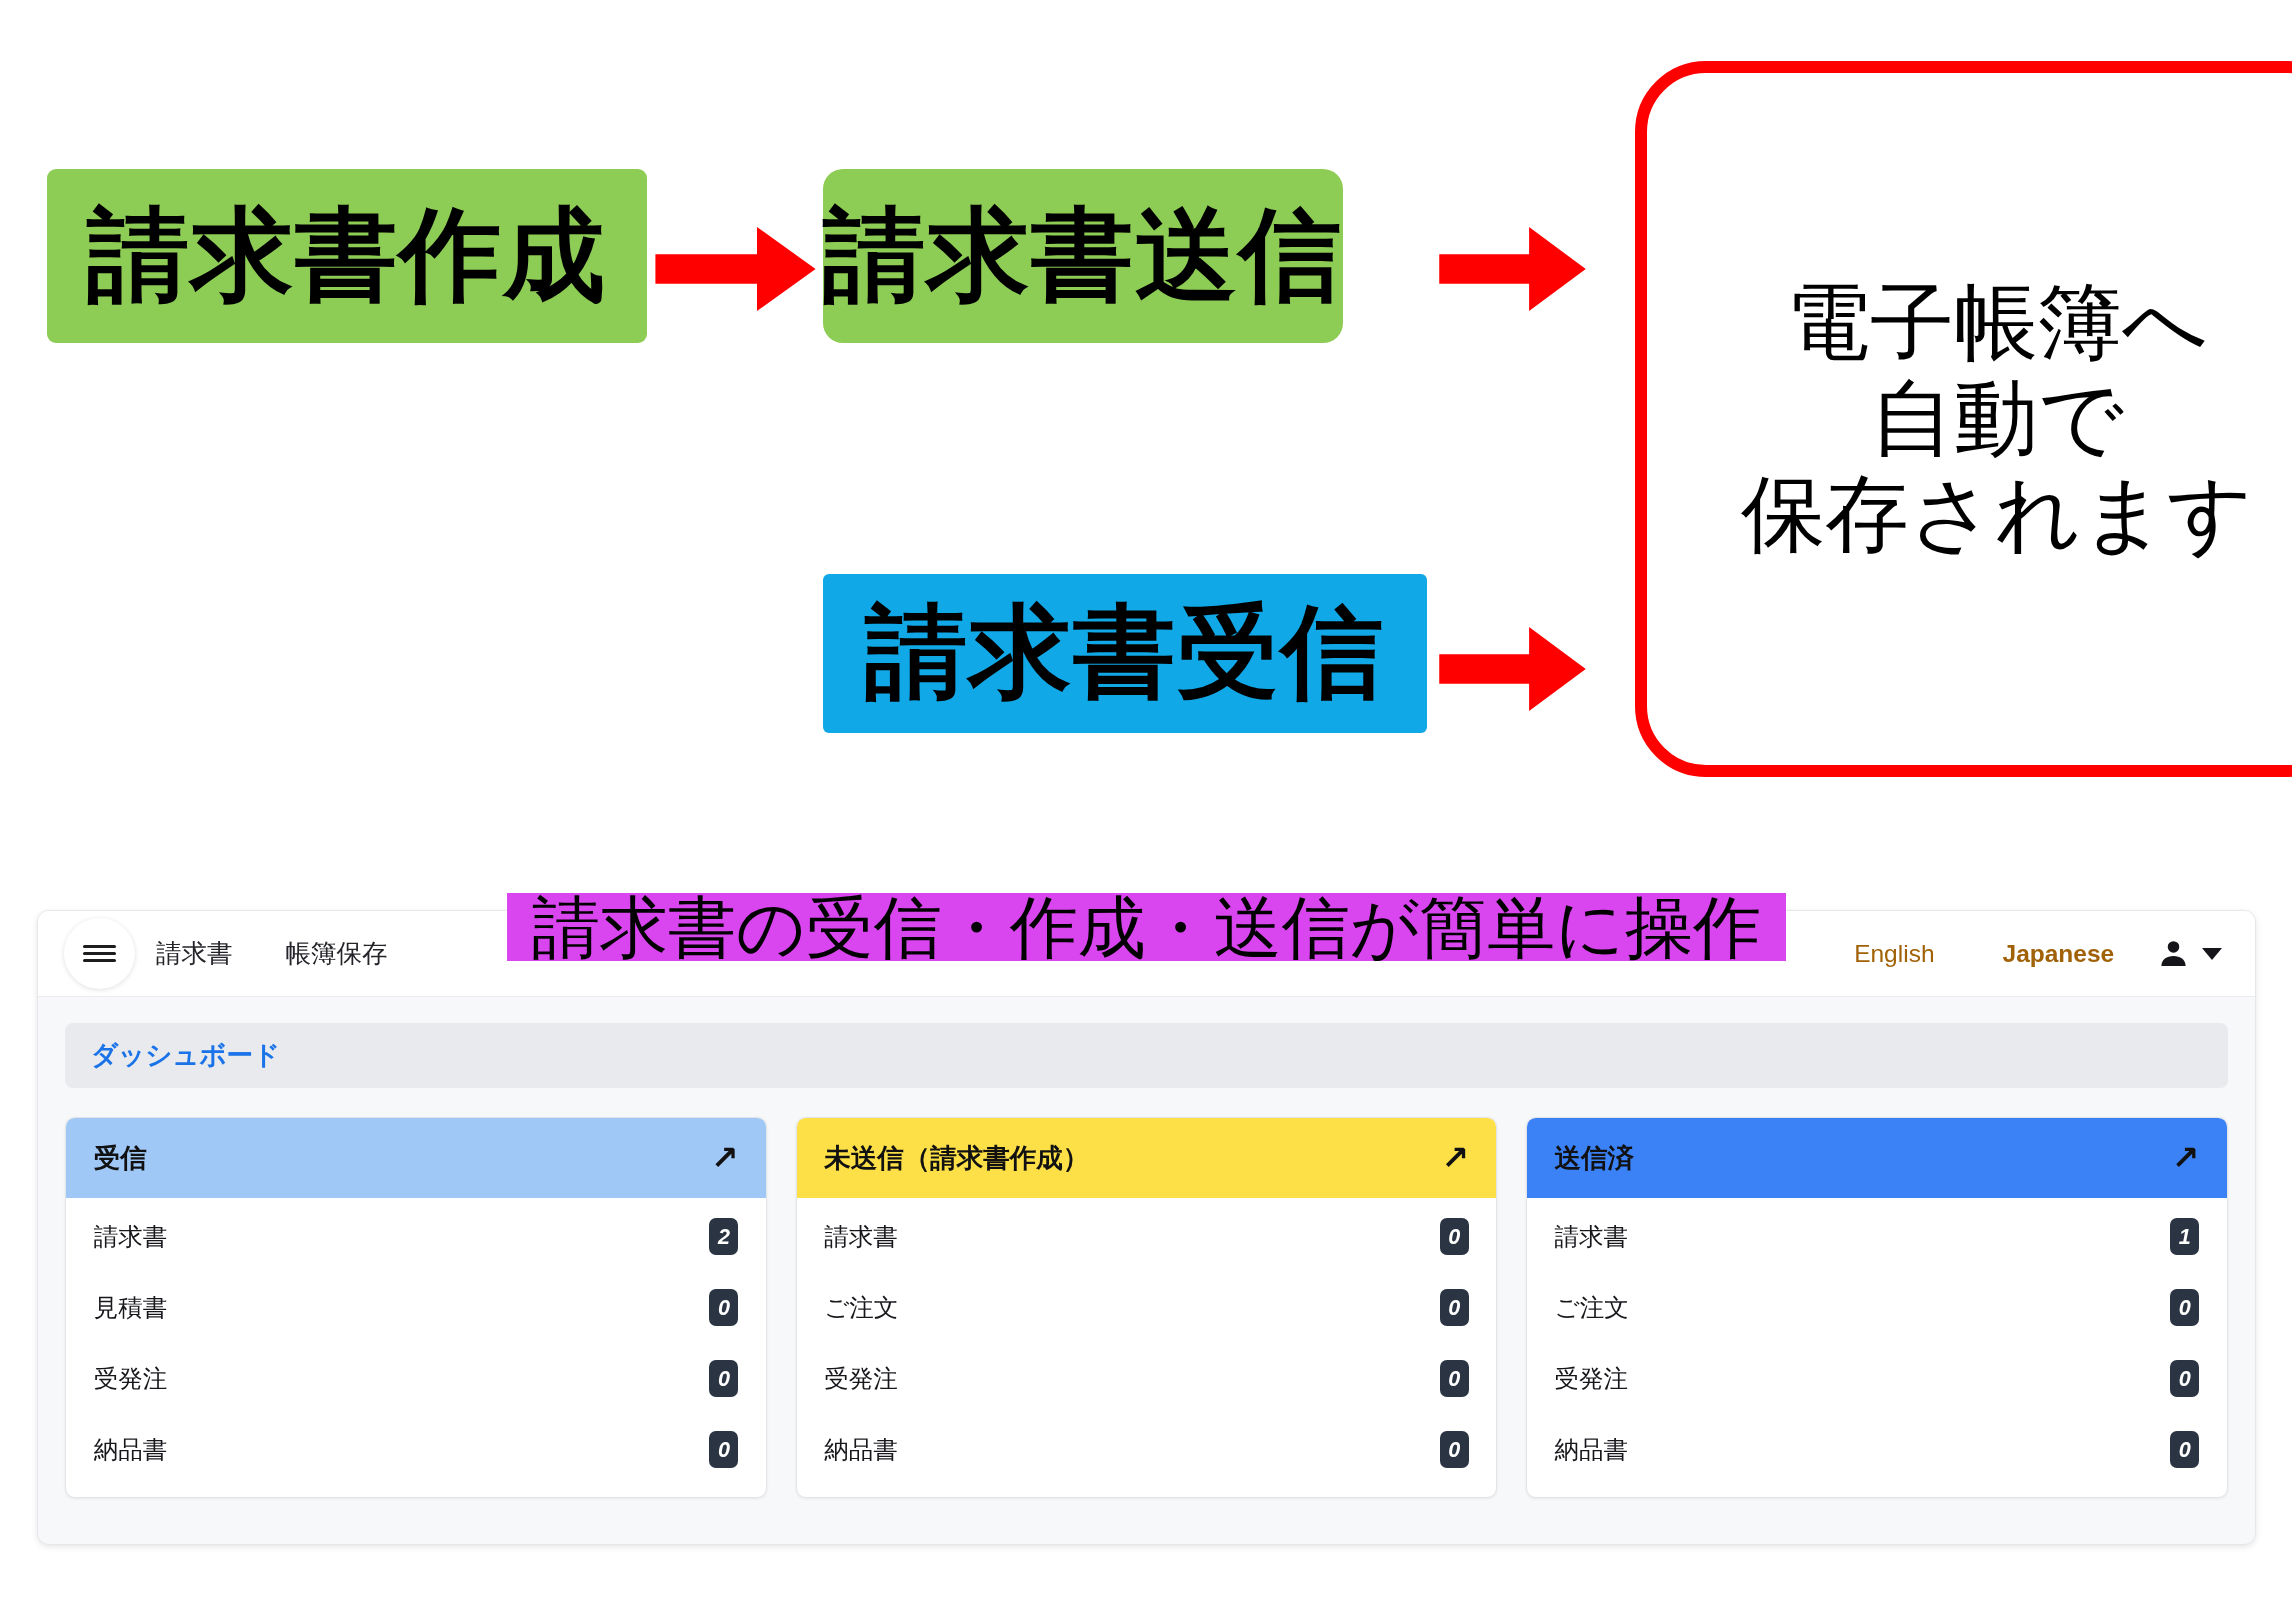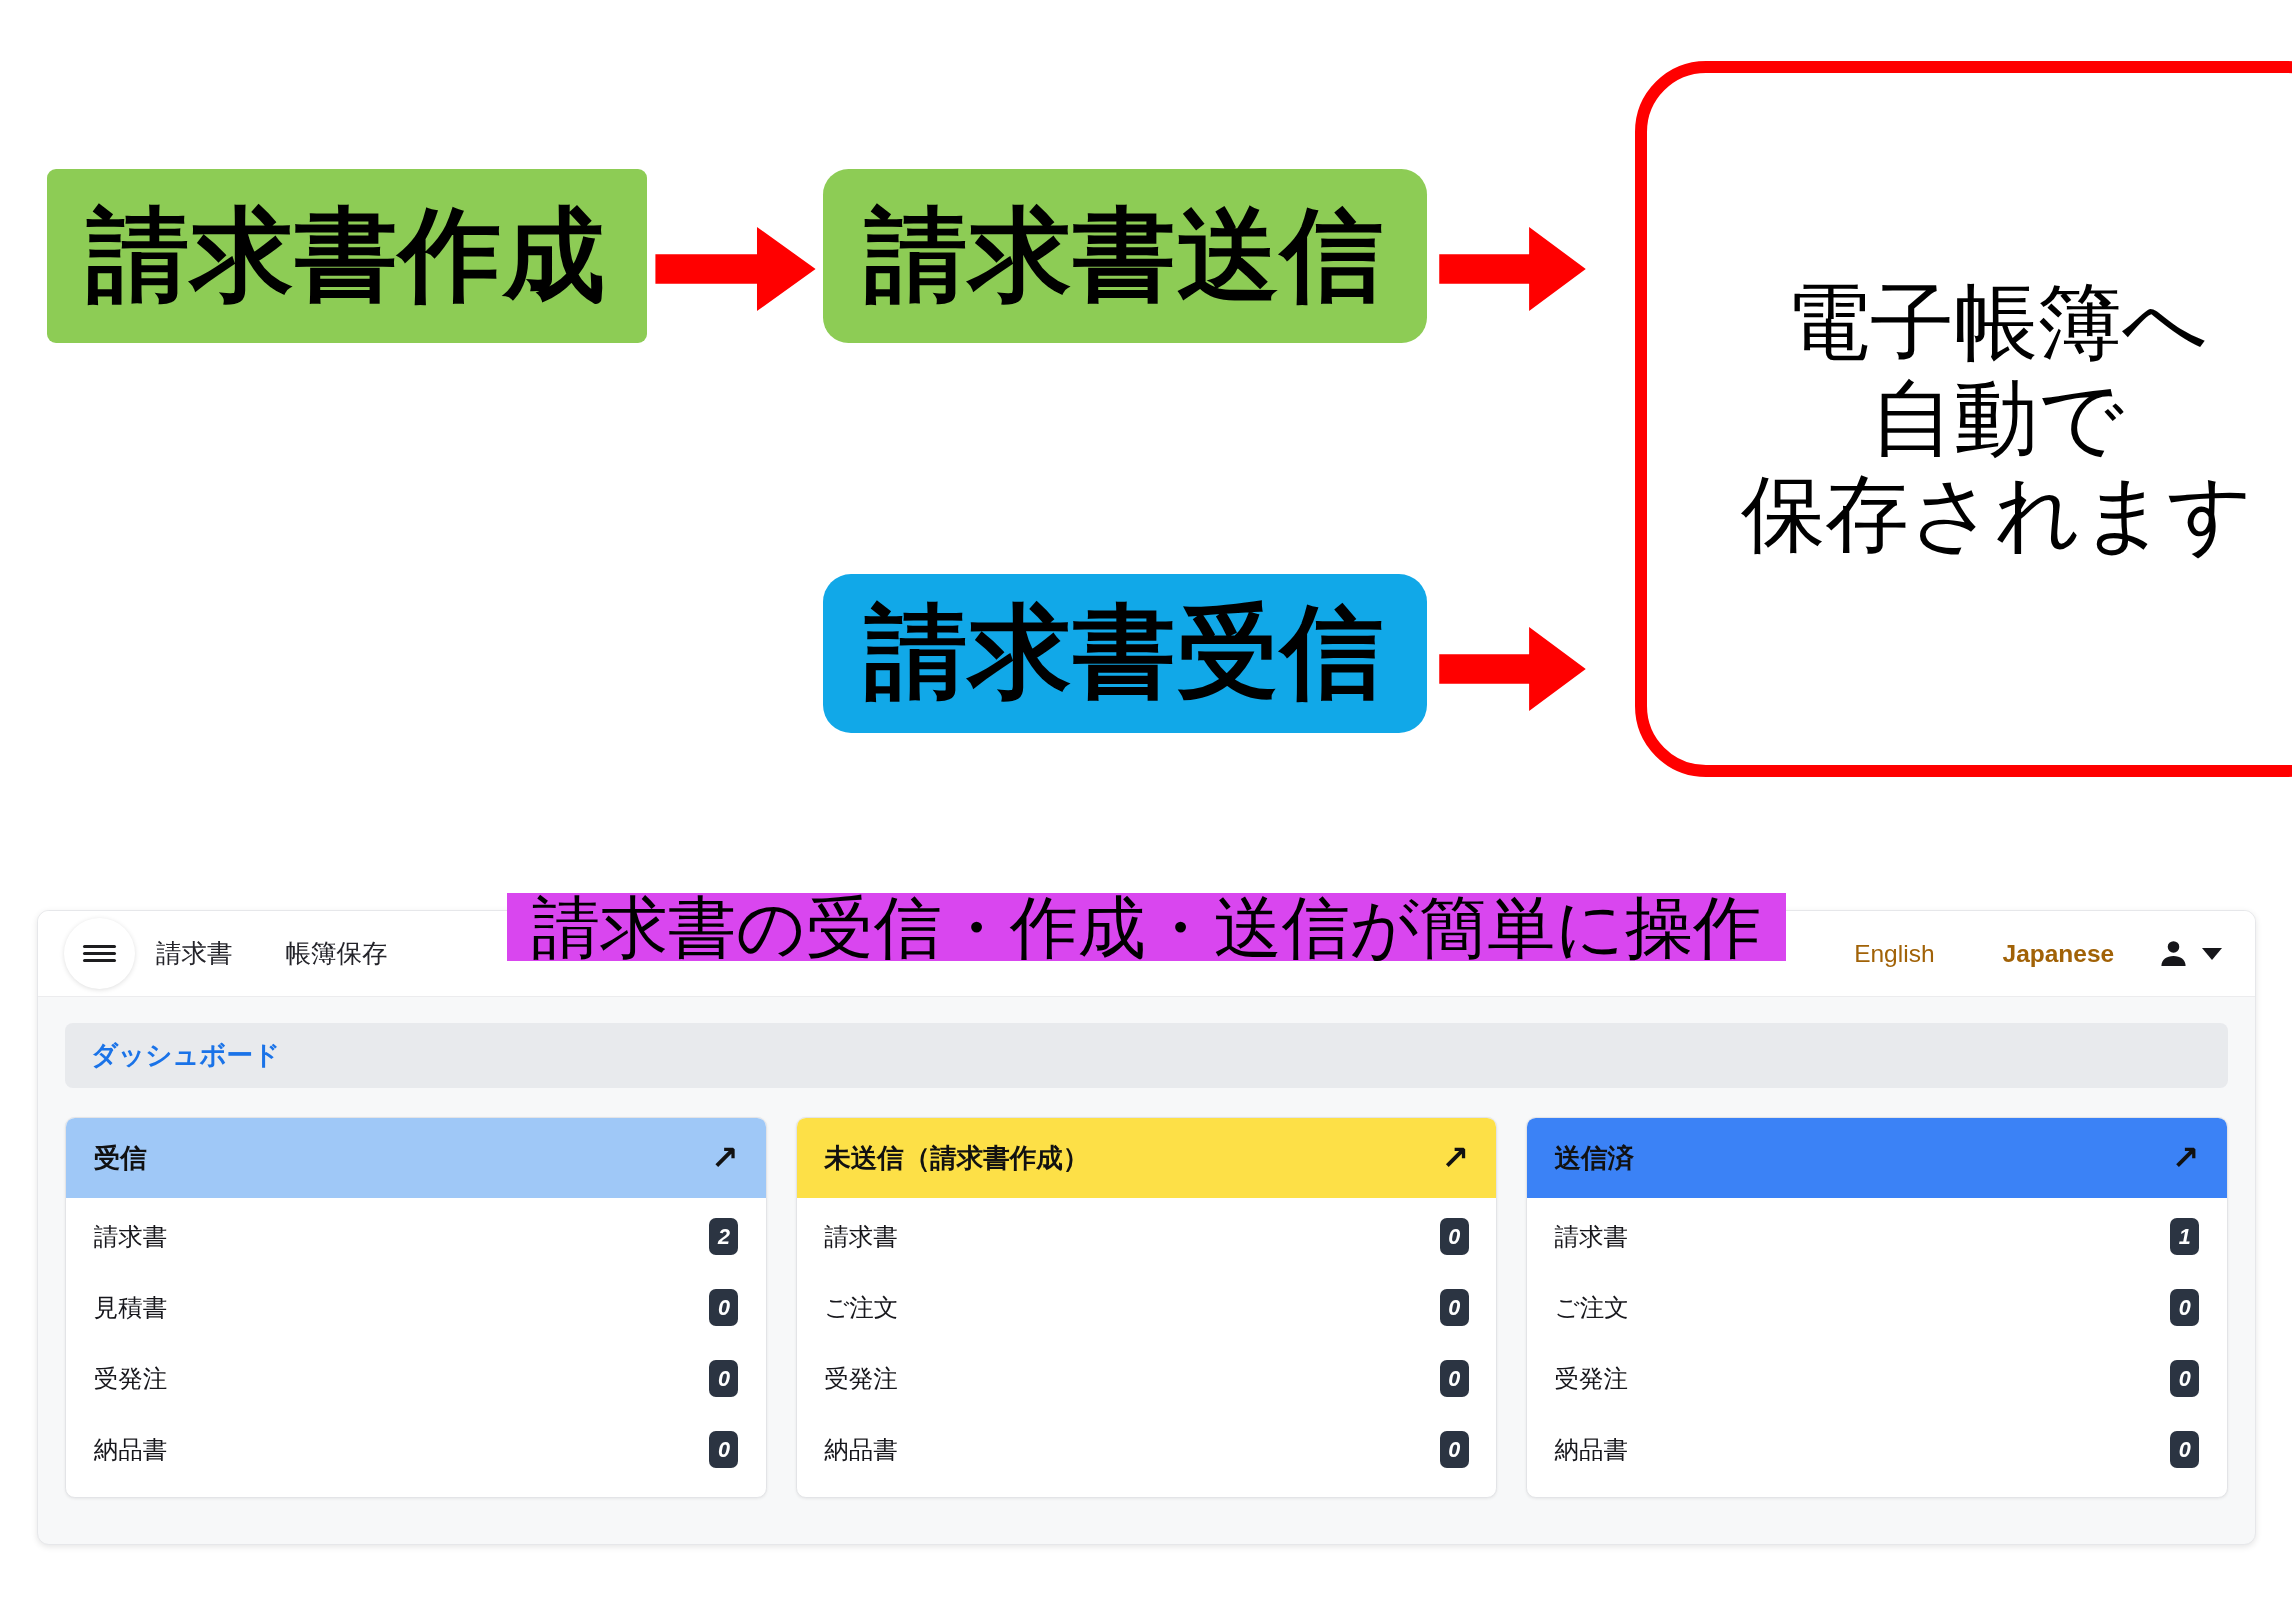--- a/index.html
+++ b/index.html
@@ -14,22 +14,22 @@
   .chip{
     position:absolute;
     display:flex;align-items:center;justify-content:center;
     border-radius:25.5px;
     color:#000;
     font-weight:700;
     letter-spacing:.02em;
     white-space:nowrap;
   }
   .chip-create{left:47px;top:169px;width:600px;height:174px;background:#8DCC55;font-size:102px;border-radius:9px;}
-  .chip-send  {left:823px;top:169px;width:604px;height:174px;background:#8DCC55;font-size:102px;}
-  .chip-recv  {left:823px;top:574px;width:604px;height:159px;background:#11A8E8;font-size:102px;border-radius:28px;}
+  .chip-send  {left:823px;top:169px;width:520px;height:174px;background:#8DCC55;font-size:102px;border-radius:20px;}
+  .chip-recv  {left:823px;top:574px;width:604px;height:159px;background:#11A8E8;font-size:102px;border-radius:6px;}
 
   .arrow{position:absolute;}
   .arrow svg{display:block;}
   .arrow-1{left:655px;top:227px;}
   .arrow-2{left:1439px;top:227px;}
   .arrow-3{left:1439px;top:627px;}
 
   .redbox{
     position:absolute;left:1635px;top:61px;width:724px;height:716px;
     border:12.7px solid #FF0000;border-radius:71px;background:#fff;

